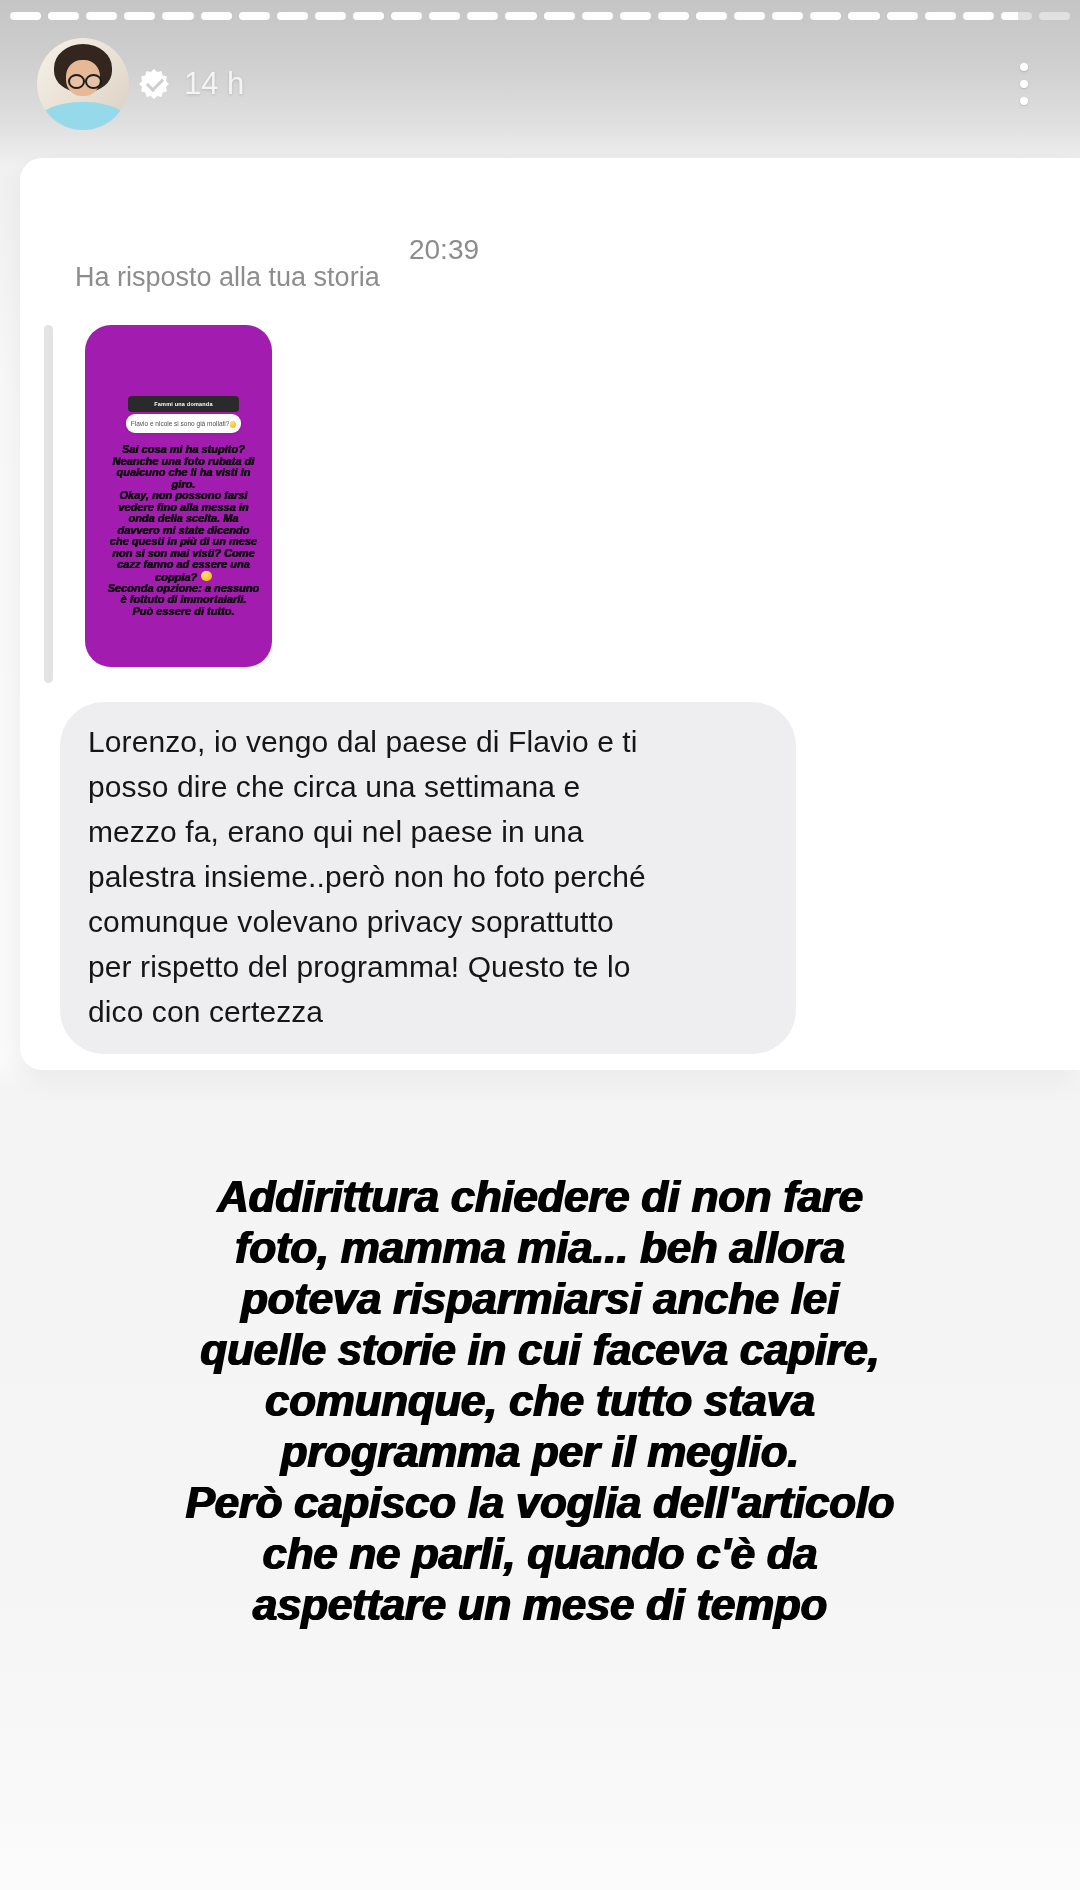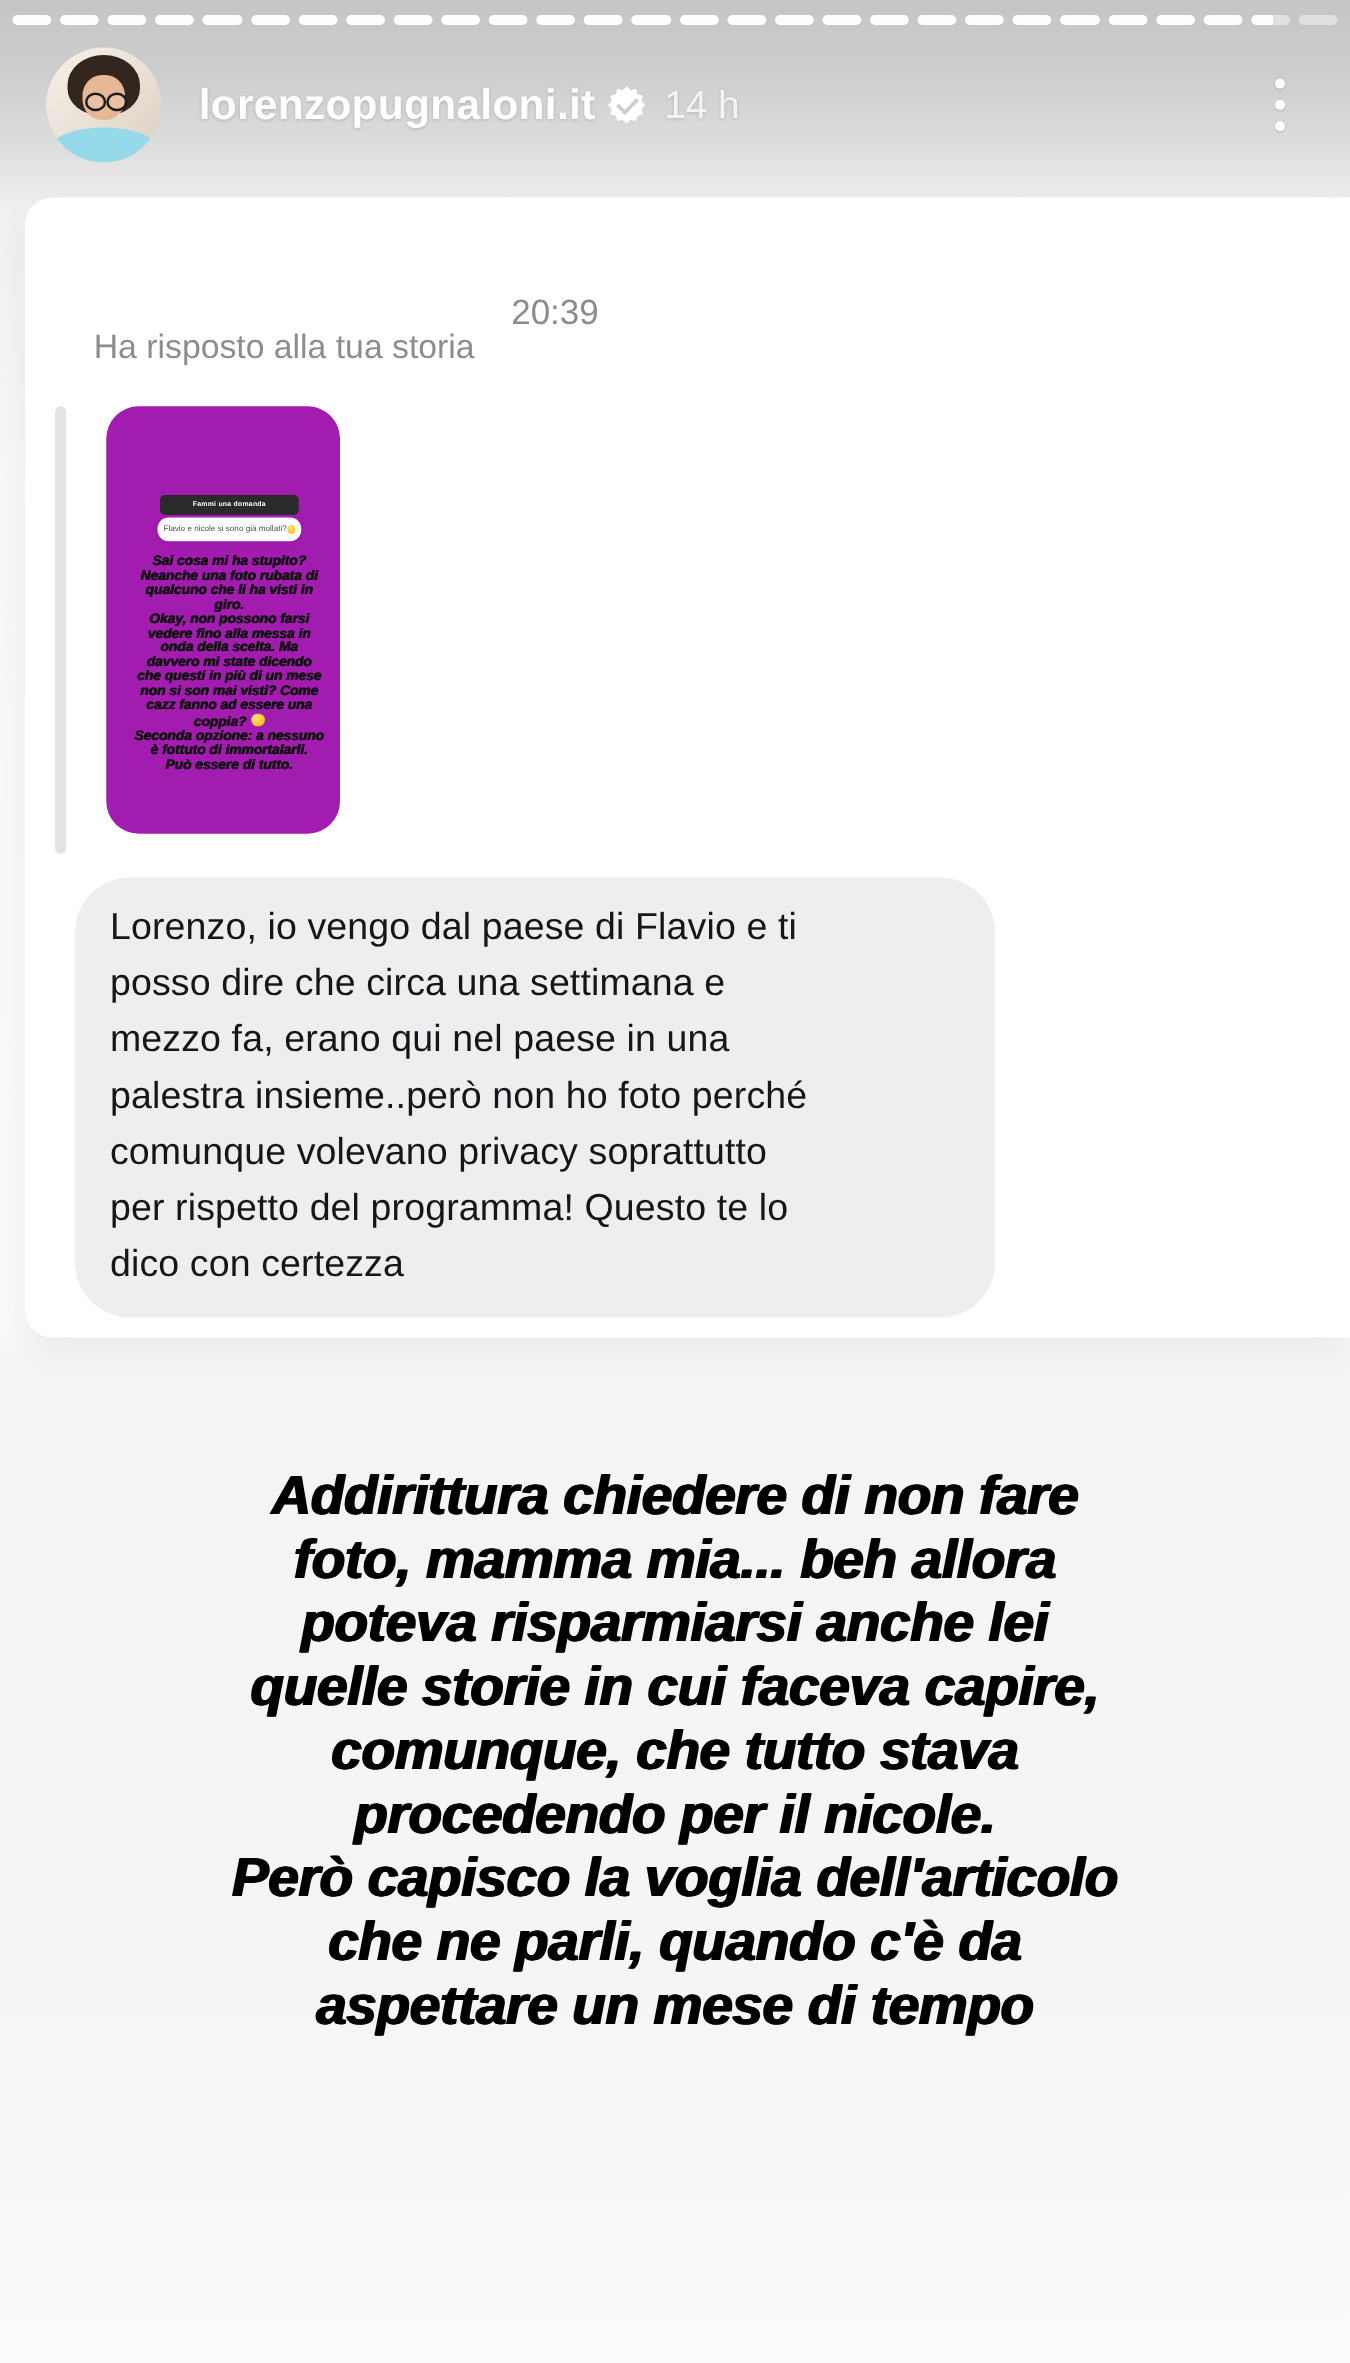--- a/index.html
+++ b/index.html
@@ -98,21 +98,20 @@
   </div>
 
 <div class="header">
   <div class="avatar">
     <div class="av-hair"></div>
     <div class="av-face"></div>
     <div class="av-glass"></div>
     <div class="av-glass r"></div>
     <div class="av-hoodie"></div>
   </div>
-  <div class="username">lorenzopugnaloni.it</div>
   <div class="verified"></div>
   <div class="htime">14 h</div>
   <div class="menu">
     <i></i>
     <i></i>
     <i></i>
   </div>
 </div>
 
 <div class="dm-card">
@@ -150,17 +149,17 @@
       <div class="bline">dico con certezza</div>
     </div>
 </div>
 
 <div class="overlay" id="overlay">
     <div class="oline">Addirittura chiedere di non fare</div>
     <div class="oline">foto, mamma mia... beh allora</div>
     <div class="oline">poteva risparmiarsi anche lei</div>
     <div class="oline">quelle storie in cui faceva capire,</div>
     <div class="oline">comunque, che tutto stava</div>
-    <div class="oline">procedendo per il nicole.</div>
+    <div class="oline">programma per il meglio.</div>
     <div class="oline">Però capisco la voglia dell'articolo</div>
     <div class="oline">che ne parli, quando c'è da</div>
     <div class="oline">aspettare un mese di tempo</div>
   </div>
 
 </body></html>

